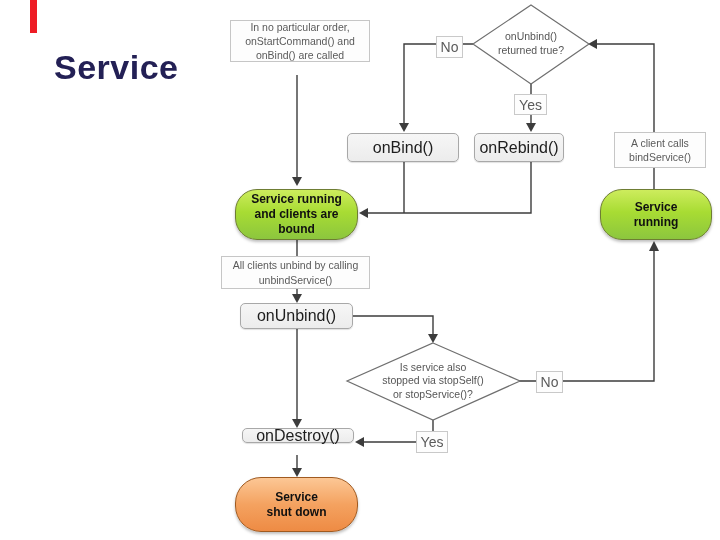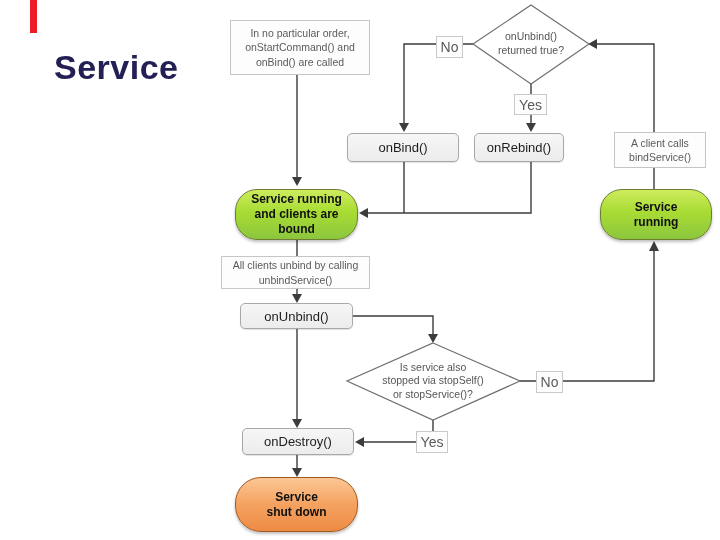--- a/index.html
+++ b/index.html
@@ -22,21 +22,21 @@
     background:#fdfdfd;border:1px solid #c6c6c6;
     color:#5a5a5a;font-size:10.5px;line-height:1.35;
   }
   .tag-box{
     background:#fdfdfd;border:1px solid #c9c9c9;
     color:#5a5a5a;font-size:14px;
   }
   .proc-box{
     background:linear-gradient(180deg,#f6f6f6,#ececec);
     border:1px solid #a8a8a8;border-radius:5px;
-    color:#1d1d1d;font-size:13px;
+    color:#1d1d1d;font-size:16px;
     box-shadow:0 1px 1px rgba(0,0,0,0.12);
   }
   .diamond-text{color:#565656;font-size:10.5px;line-height:1.3;}
   .pill{
     border-radius:22px;font-weight:bold;color:#101010;
     font-size:12px;line-height:1.25;
     box-shadow:0 2px 3px rgba(0,0,0,0.25);
   }
   .pill-green{
     background:linear-gradient(180deg,#cdec5d 0%,#a8dc33 45%,#8cc63e 100%);
@@ -115,21 +115,21 @@
   </g>
   <g fill="#ffffff" stroke="#6f6f6f" stroke-width="1.2">
     <polygon points="531,5 589,44 531,84 473,44"></polygon>
     <polygon points="433,343 520,381 433,420 347,381"></polygon>
   </g>
 </svg>
 
 <div id="accent-bar" class="abs"></div>
 <div id="slide-title" class="abs">Service</div>
 
-<div class="abs label-box center pre" style="left:230px;top:20px;width:140px;height:55px;">In no particular order,
+<div class="abs label-box center pre" style="left:230px;top:20px;width:140px;height:42px;">In no particular order,
 onStartCommand() and
 onBind() are called</div>
 
 <div class="abs center pre diamond-text" style="left:477px;top:27px;width:108px;height:34px;">onUnbind()
 returned true?</div>
 
 <div class="abs tag-box center" style="left:436px;top:36px;width:27px;height:22px;">No</div>
 
 <div class="abs tag-box center" style="left:514px;top:94px;width:33px;height:21px;">Yes</div>
 
@@ -153,16 +153,16 @@
 <div class="abs proc-box center" style="left:240px;top:303px;width:113px;height:26px;">onUnbind()</div>
 
 <div class="abs center pre diamond-text" style="left:368px;top:359px;width:130px;height:44px;">Is service also
 stopped via stopSelf()
 or stopService()?</div>
 
 <div class="abs tag-box center" style="left:536px;top:371px;width:27px;height:22px;">No</div>
 
 <div class="abs tag-box center" style="left:416px;top:431px;width:32px;height:22px;">Yes</div>
 
-<div class="abs proc-box center" style="left:242px;top:428px;width:112px;height:27px;">onDestroy()</div>
+<div class="abs proc-box center" style="left:242px;top:428px;width:112px;height:15px;">onDestroy()</div>
 
 <div class="abs pill pill-orange center pre" style="left:235px;top:477px;width:123px;height:55px;">Service
 shut down</div>
 
 </body></html>

